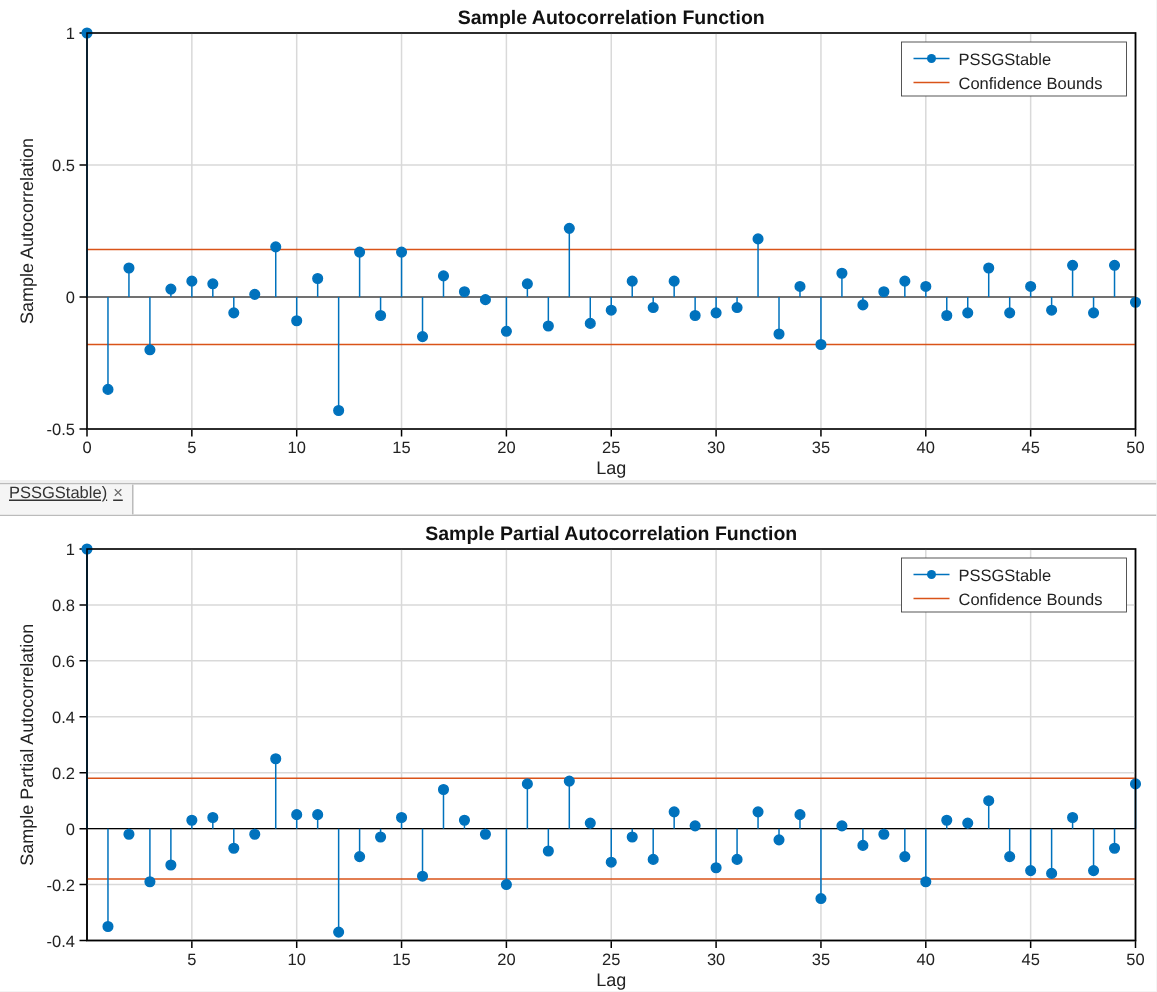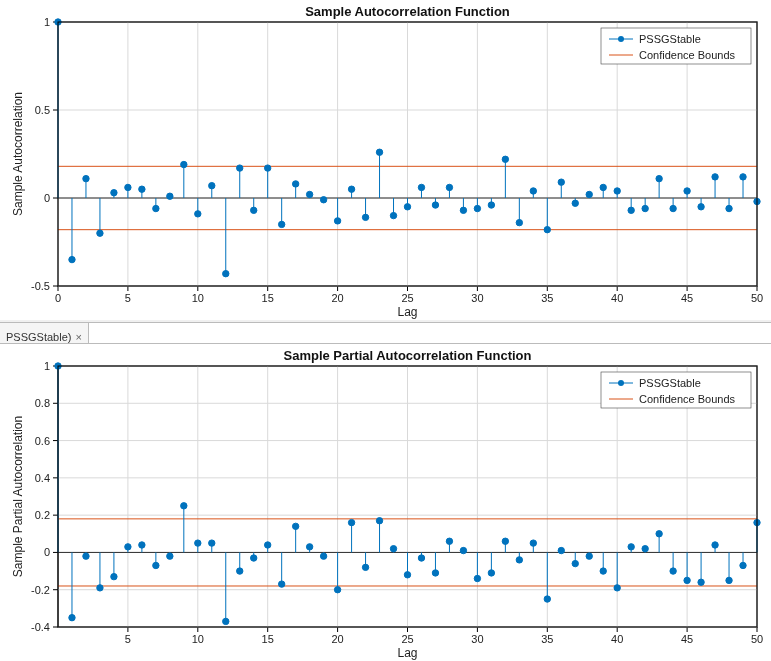--- a/index.html
+++ b/index.html
@@ -23,25 +23,26 @@
     border-top: 1px solid #bbb;
     border-bottom: 1px solid #bbb;
     background: #fff;
     display: flex;
     align-items: stretch;
     font-size: 11px;
     color: #333;
   }
   .tab {
     display: flex;
-    align-items: flex-end;
+    align-items: flex-start;
     padding: 0 6px;
     border-right: 1px solid #bbb;
     background: #f5f5f5;
     gap: 4px;
+    text-decoration: underline;
   }
   .tab-close {
     cursor: pointer;
     font-size: 11px;
     color: #666;
   }
   .chart-panel {
     position: absolute;
     left: 0;
     width: 771px;

